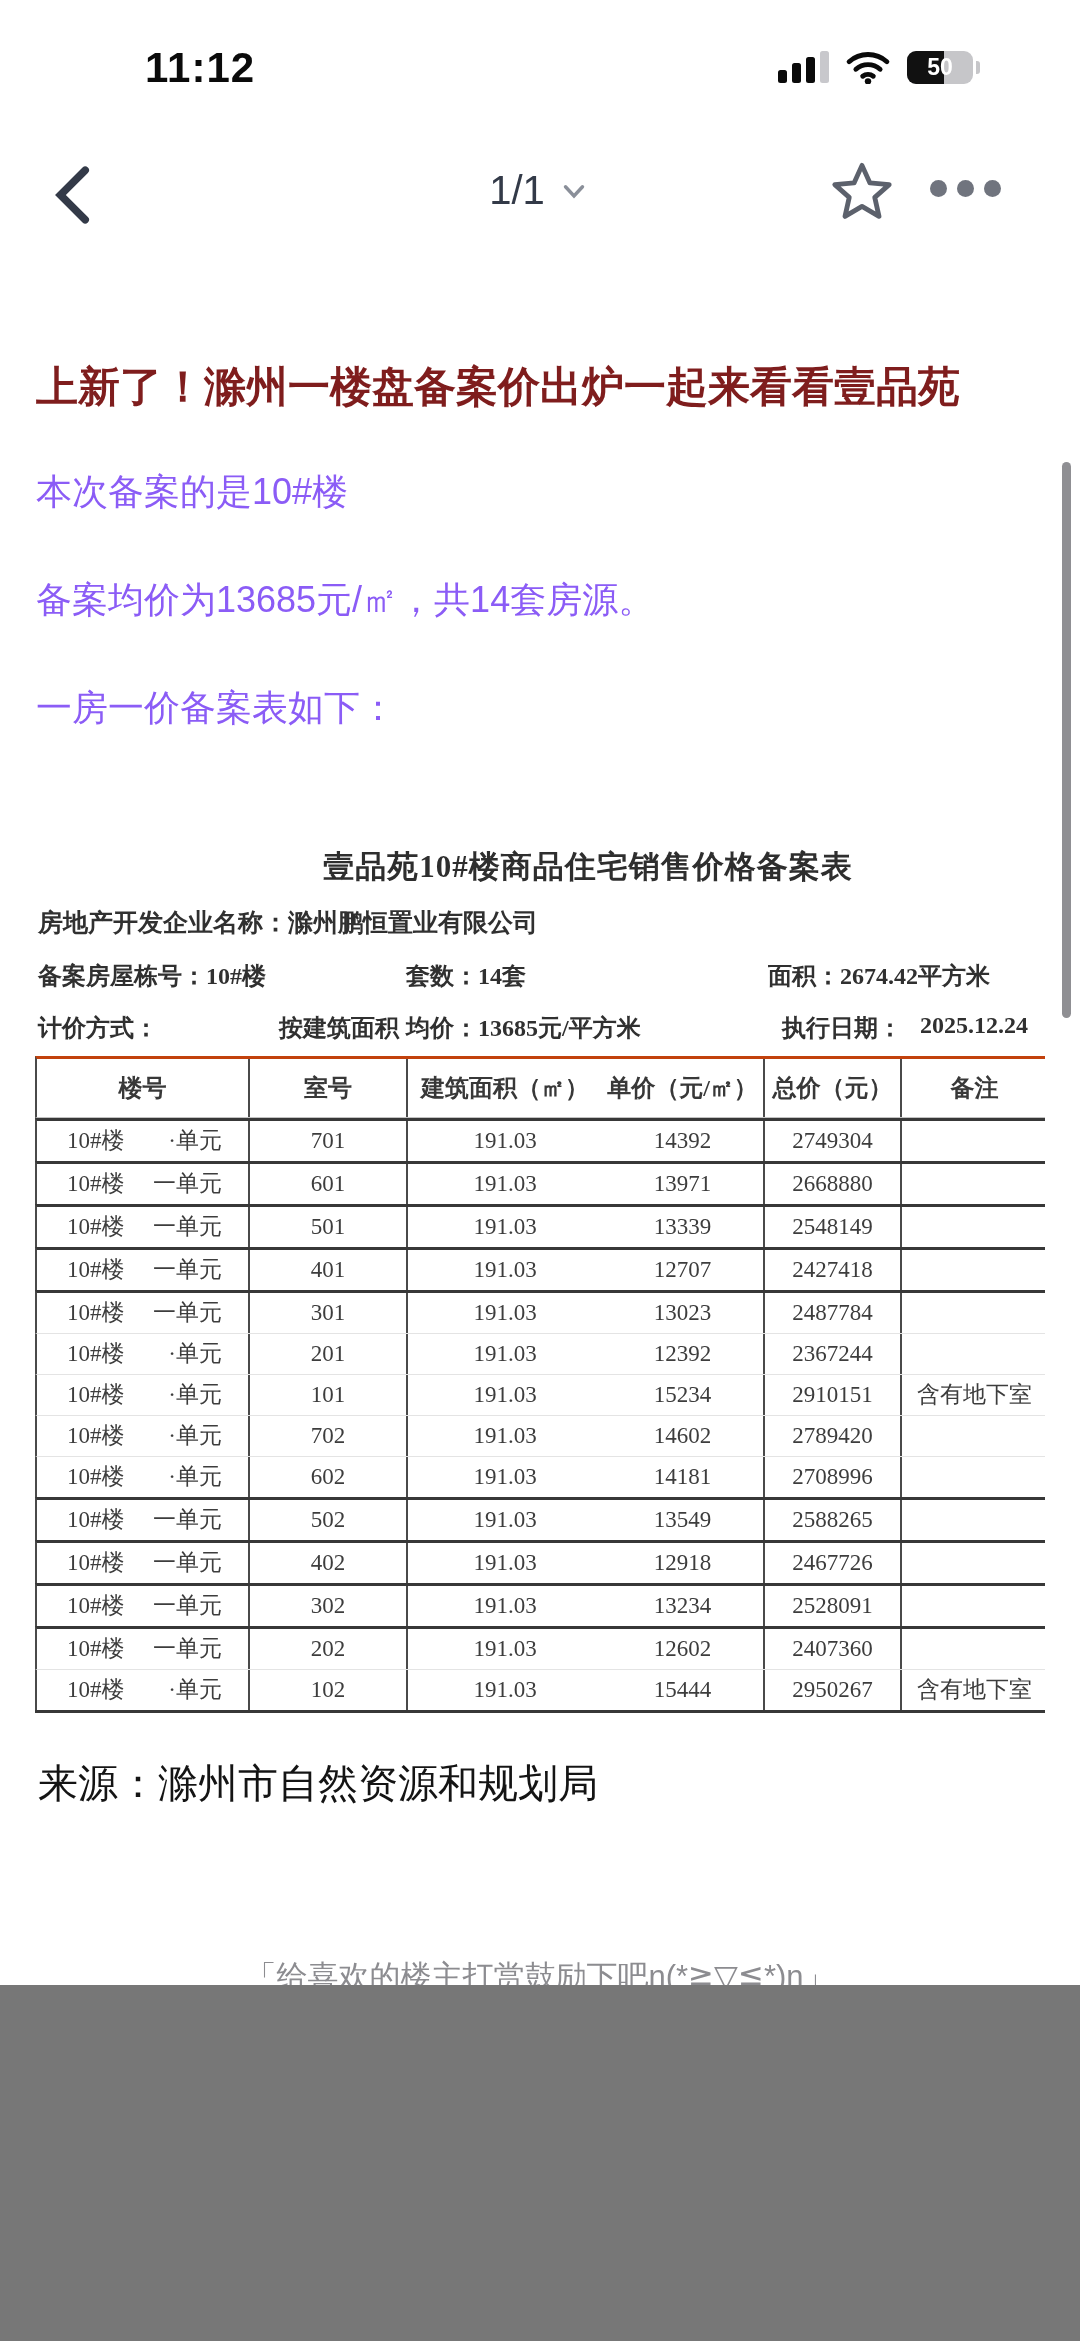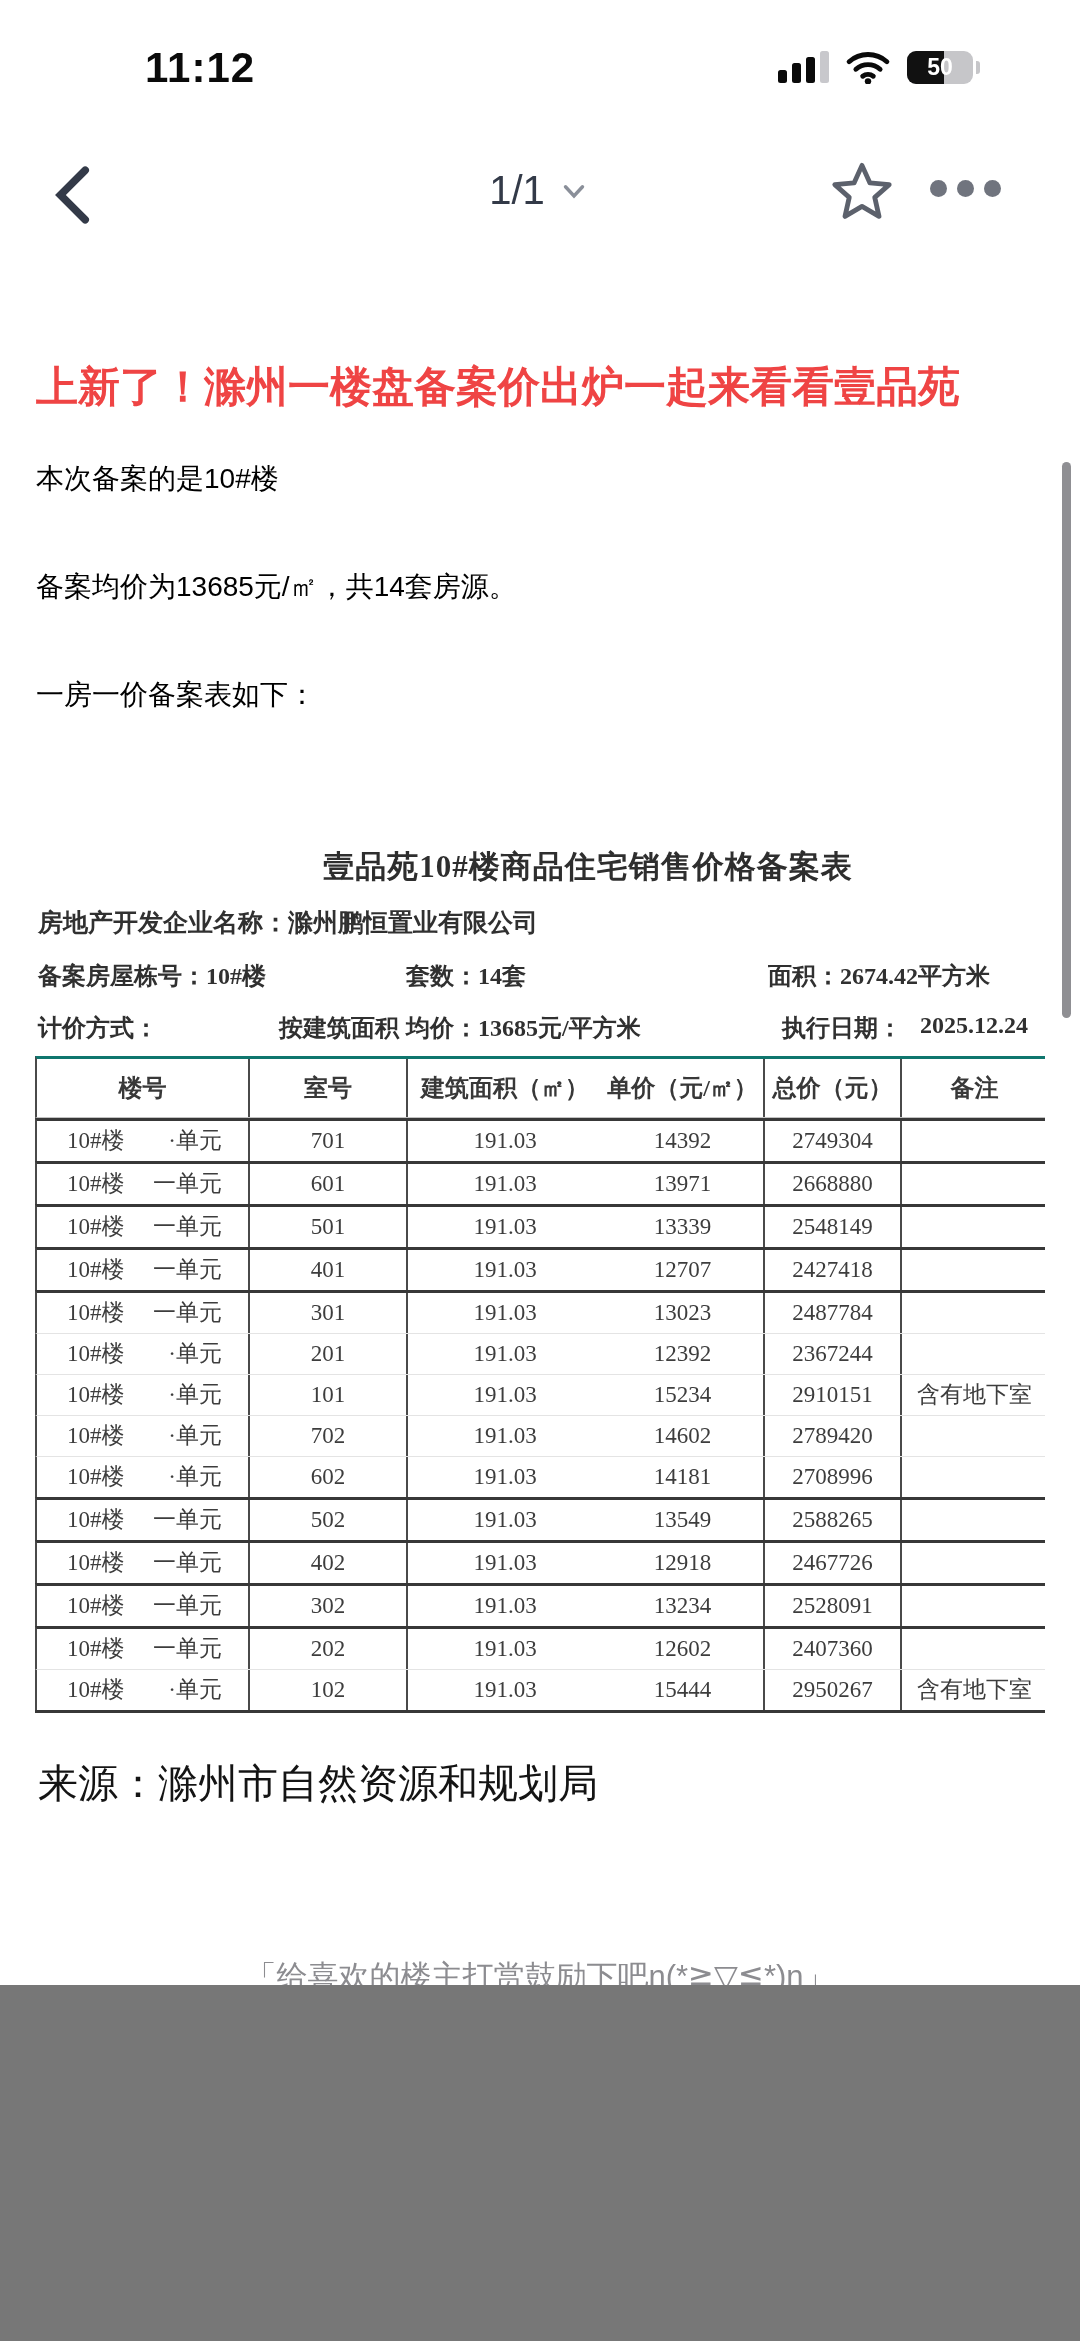--- a/index.html
+++ b/index.html
@@ -20,37 +20,37 @@
   .battery-nub{width:4px;height:13px;background:#c6c6c9;border-radius:0 3px 3px 0;margin-left:-13px;}
   
   .nav-bar{position:absolute;top:130px;left:0;width:1080px;height:130px;}
   .back-btn{position:absolute;left:40px;top:30px;width:70px;height:70px;cursor:pointer;}
   .page-indicator{position:absolute;left:0;width:1080px;top:38px;display:flex;justify-content:center;align-items:center;gap:12px;cursor:pointer;}
   .page-indicator .txt{font-size:40px;color:#333a48;}
   .star-btn{position:absolute;left:828px;top:28px;width:68px;height:68px;cursor:pointer;}
   .more-btn{position:absolute;left:930px;top:50px;display:flex;gap:10px;cursor:pointer;}
   .more-btn i{width:17px;height:17px;border-radius:50%;background:#70747e;}
   
-  .post-title{position:absolute;left:36px;top:330px;width:1010px;font-size:42px;line-height:58px;font-weight:700;color:#ef4444;}
-  .post-p{position:absolute;left:36px;width:1010px;font-size:28px;color:#000000;}
+  .post-title{position:absolute;left:36px;top:330px;width:1010px;font-size:42px;line-height:58px;font-weight:700;color:#7f1d1d;}
+  .post-p{position:absolute;left:36px;width:1010px;font-size:36px;color:#8b5cf6;}
   .p1{top:432px}.p2{top:540px}.p3{top:648px}
   .post-source{position:absolute;left:38px;top:1716px;font-size:40px;font-weight:500;color:#141414;}
   
   .doc{position:absolute;left:0;top:820px;width:1080px;font-family:"Liberation Serif","DejaVu Serif",serif;color:#333;}
   .doc-title{position:absolute;left:0;top:26px;width:1080px;text-align:center;font-size:31px;font-weight:700;color:#2e2e2e;letter-spacing:1px;padding-left:48px;}
   .doc-dev{position:absolute;left:38px;top:86px;font-size:25px;font-weight:700;color:#303030;}
   .doc-info{position:absolute;left:0;width:1080px;font-size:24px;font-weight:700;color:#303030;}
   .info1{top:140px}.info2{top:192px}
   .doc-info span{position:absolute;white-space:nowrap;}
   .i-bld{left:38px}.i-cnt{left:406px}.i-area{left:768px}
   .i-pm{left:38px}.i-pmv{left:279px}.i-avg{left:406px}.i-dl{left:782px}.i-dt{left:920px}
   
   .price-table{position:absolute;left:35px;top:236px;width:1010px;font-size:23px;color:#3d3d3d;}
   .trow{display:grid;grid-template-columns:213px 158px 194px 163px 137px 145px;border-left:2px solid #4a4a4a;}
-  .thead{height:58px;line-height:58px;border-top:3px solid #0f766e;border-bottom:1px solid #c2c2c2;font-size:24px;font-weight:700;color:#383838;}
+  .thead{height:58px;line-height:58px;border-top:3px solid #c2410c;border-bottom:1px solid #c2c2c2;font-size:24px;font-weight:700;color:#383838;}
   .tdata{height:40px;line-height:40px;}
   .sep-dark{border-top:3px solid #383838;}
   .sep-faint{border-top:1px solid #e4e4e4;}
   .tbot{border-top:3px solid #383838;height:0;}
   .cell{text-align:center;overflow:hidden;white-space:nowrap;}
   .c1{display:flex;justify-content:space-between;padding:0 26px 0 30px;box-sizing:border-box;}
   .bR{border-right:2px solid #4a4a4a;}
   
   .tip-text{position:absolute;left:0;top:1956px;width:1080px;text-align:center;font-size:31px;color:#8c8c90;}
   .reward-btn{position:absolute;left:433px;top:2008px;width:214px;height:88px;border:none;border-radius:20px;

